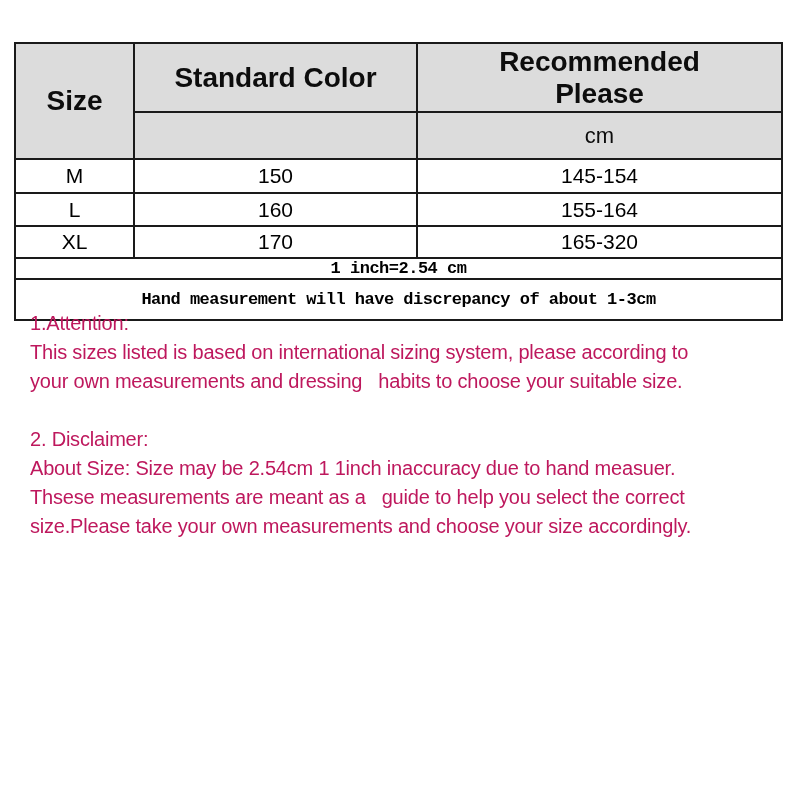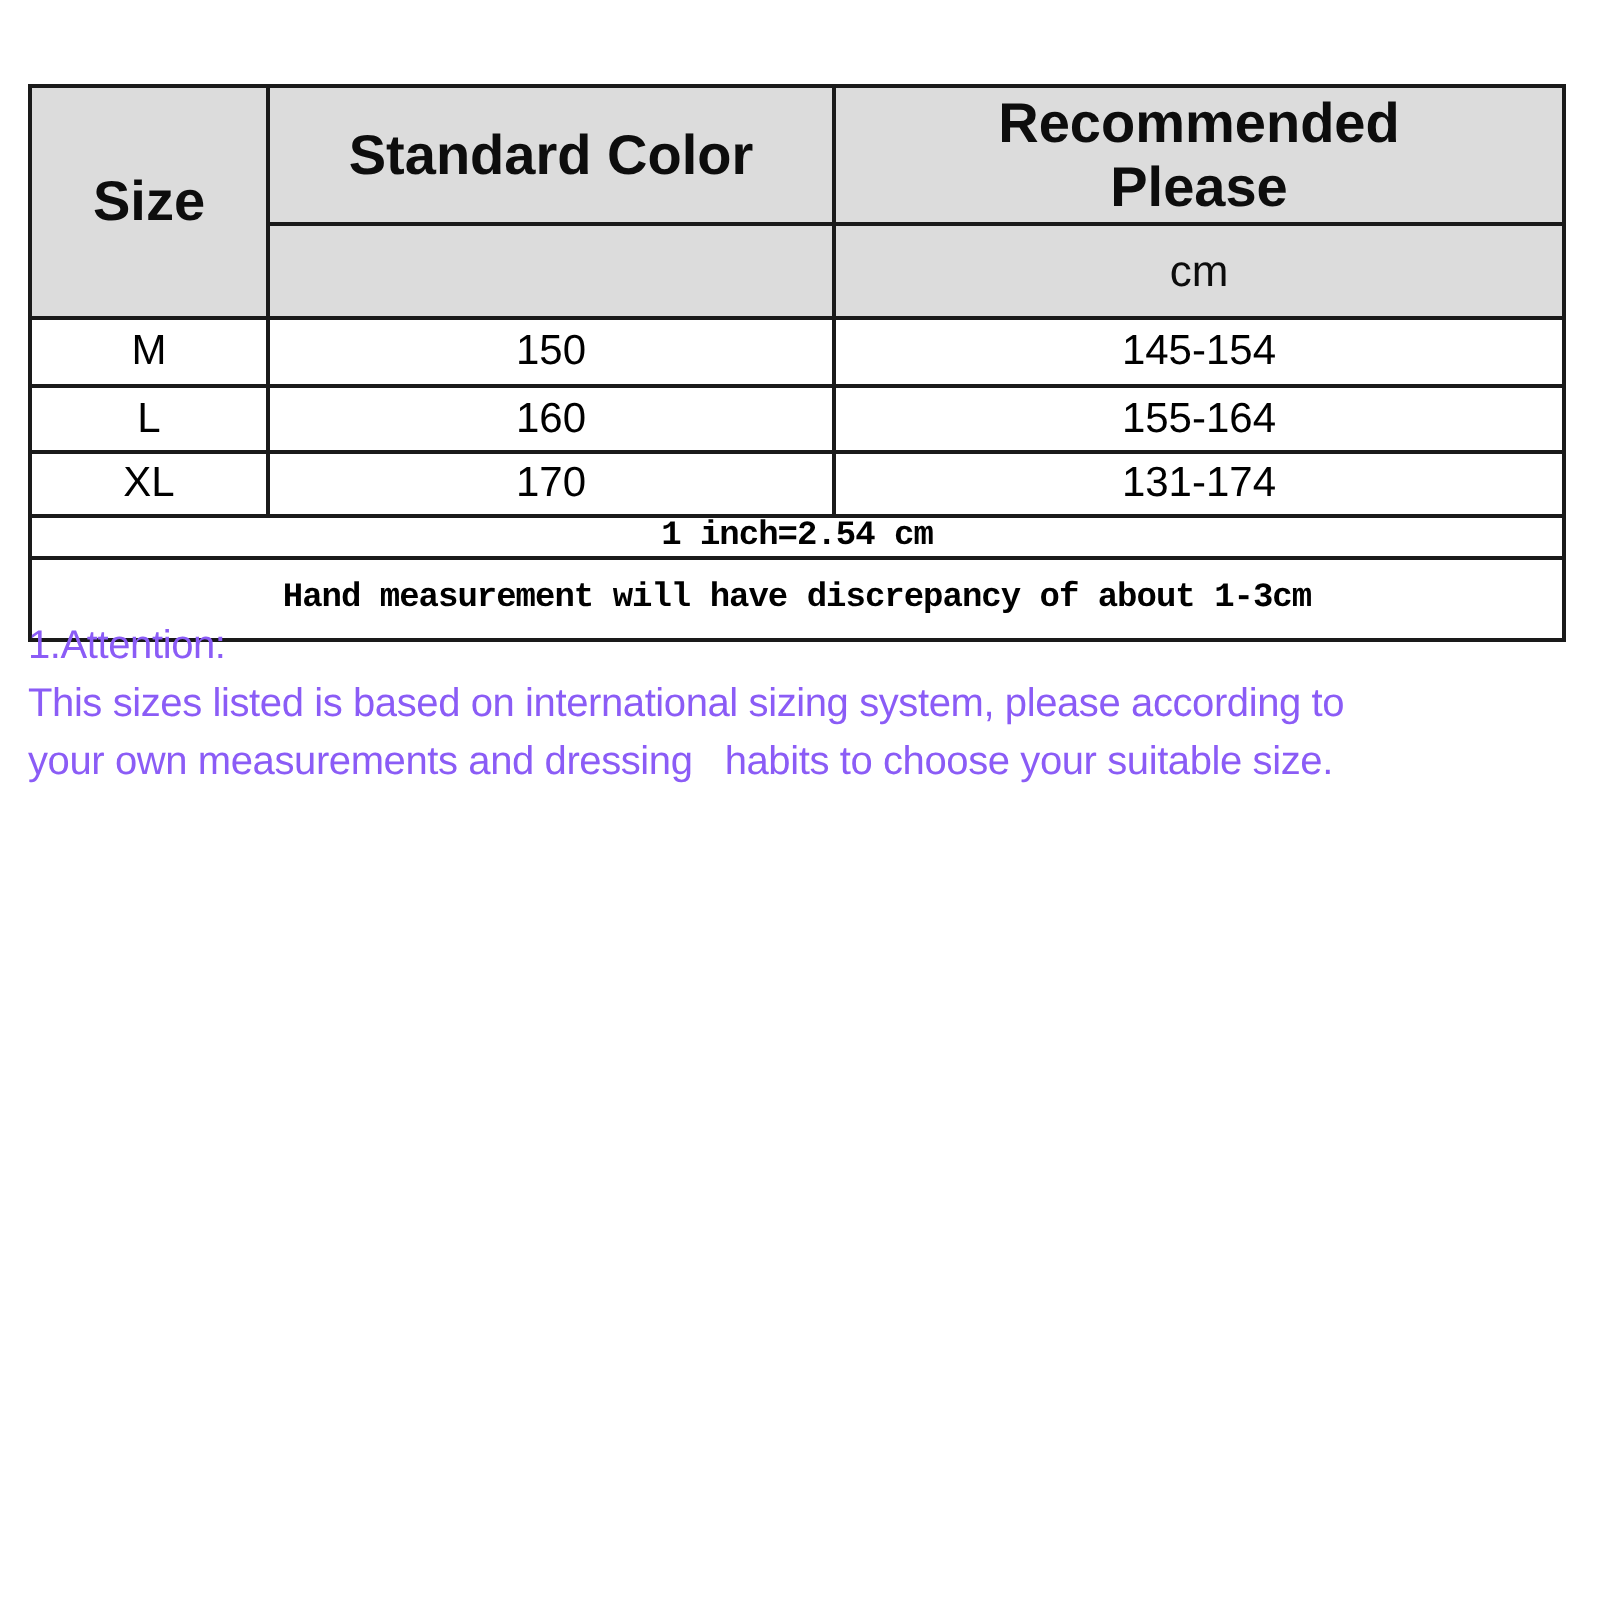--- a/index.html
+++ b/index.html
@@ -72,26 +72,26 @@
   }
 
   
   .notes {
     position: absolute;
     left: 14px;
     top: 309px;
     width: 774px;
   }
   .note {
-    margin: 0 0 29px 0;
+    margin: 0 0 29px 16px;
     font-size: 20px;
     line-height: 29px;
     letter-spacing: -0.2px;
     white-space: pre-wrap;
-    color: #8b5cf6;
+    color: #be185d;
   }
 </style>
 </head>
 <body>
 
 <table class="size-table">
   <colgroup>
     <col style="width:119px">
     <col style="width:283px">
     <col style="width:365px">
@@ -112,28 +112,32 @@
       <td class="data-cell">145-154</td>
     </tr>
     <tr class="row-data-l">
       <td class="data-cell">L</td>
       <td class="data-cell">160</td>
       <td class="data-cell">155-164</td>
     </tr>
     <tr class="row-data-xl">
       <td class="data-cell">XL</td>
       <td class="data-cell">170</td>
-      <td class="data-cell">131-174</td>
+      <td class="data-cell">165-320</td>
     </tr>
     <tr class="row-note1">
       <td class="mono-cell" colspan="3">1 inch=2.54 cm</td>
     </tr>
     <tr class="row-note2">
       <td class="mono-cell" colspan="3">Hand measurement will have discrepancy of about 1-3cm</td>
     </tr>
   </tbody>
 </table>
 
 <div class="notes">
   <p class="note">1.Attention:
 This sizes listed is based on international sizing system, please according to
 your own measurements and dressing   habits to choose your suitable size.</p>
+  <p class="note">2. Disclaimer:
+About Size: Size may be 2.54cm 1 1inch inaccuracy due to hand measuer.
+Thsese measurements are meant as a   guide to help you select the correct
+size.Please take your own measurements and choose your size accordingly.</p>
 </div>
 
 </body></html>

